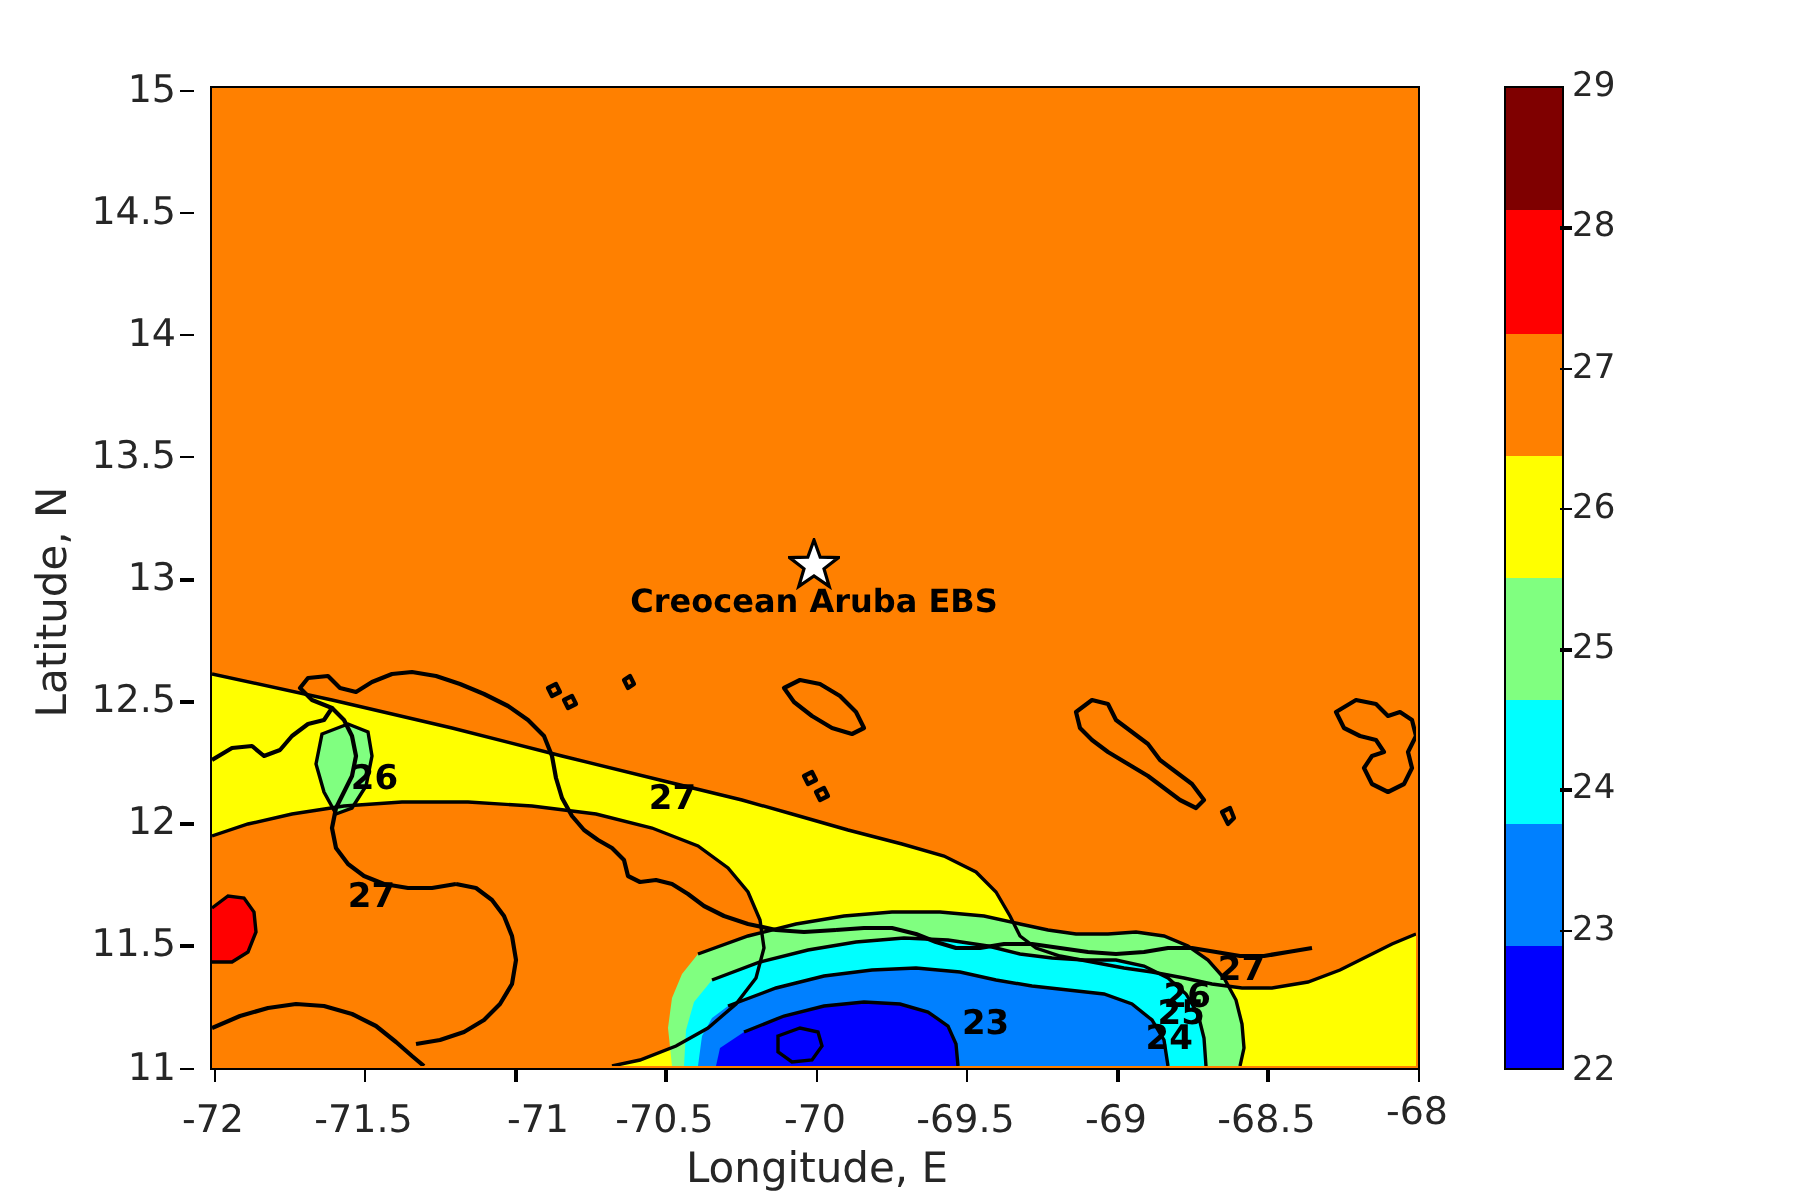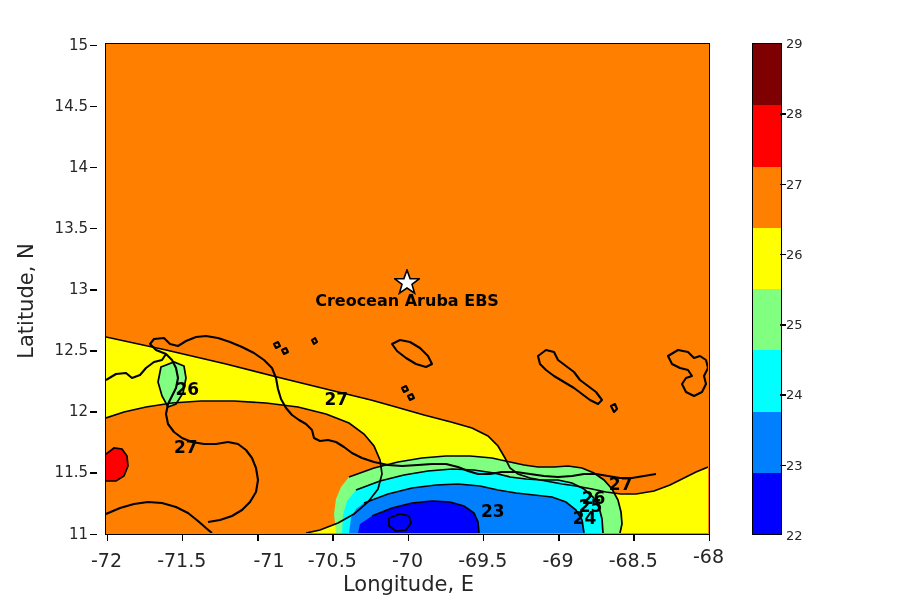--- a/index.html
+++ b/index.html
@@ -10,35 +10,35 @@
   .txt{position:absolute;color:#262626;white-space:nowrap;}
 
   #title{left:105px;top:20px;width:605px;text-align:center;
          font-size:15px;font-weight:bold;color:#000;}
 
   #plotbox{position:absolute;left:105px;top:43px;width:605px;height:492px;
            border:1.6px solid #000;box-sizing:border-box;overflow:hidden;
            background:#FF8000;}
   #plotsvg{position:absolute;left:0;top:0;}
 
-  .ytick{position:absolute;right:0;font-size:15px;text-align:right;
+  .ytick{position:absolute;right:0;font-size:19px;text-align:right;
          transform:translateY(-50%);}
   #yticks{position:absolute;left:0px;top:43px;width:97px;height:492px;}
   .xtick{position:absolute;top:0;font-size:19px;transform:translateX(-50%);}
   #xticks{position:absolute;left:105px;top:541px;width:605px;height:28px;}
 
   #xlabel{left:106px;top:572px;width:605px;text-align:center;font-size:21px;}
   #ylabel{left:-84px;top:289px;width:220px;text-align:center;font-size:21px;
           transform:rotate(-90deg);transform-origin:50% 50%;}
 
   #cbar{position:absolute;left:752px;top:43px;width:30px;height:492px;
         border:1.2px solid #000;box-sizing:border-box;}
   .cband{position:absolute;left:0;width:100%;}
   #cbticks{position:absolute;left:786px;top:43px;width:52px;height:492px;}
-  .cbtick{position:absolute;left:0;font-size:13px;transform:translateY(-50%);}
+  .cbtick{position:absolute;left:0;font-size:17px;transform:translateY(-50%);}
   .cbdash{position:absolute;left:-6px;width:6px;height:1.6px;background:#000;}
 
   #station{position:absolute;pointer-events:none;}
   #stationlabel{font-size:16px;font-weight:bold;color:#000;
                 position:absolute;transform:translateX(-50%);white-space:nowrap;}
   .clabel{font:bold 17px "DejaVu Sans","Liberation Sans",sans-serif;fill:#000;}
 </style>
 </head>
 <body>
 

